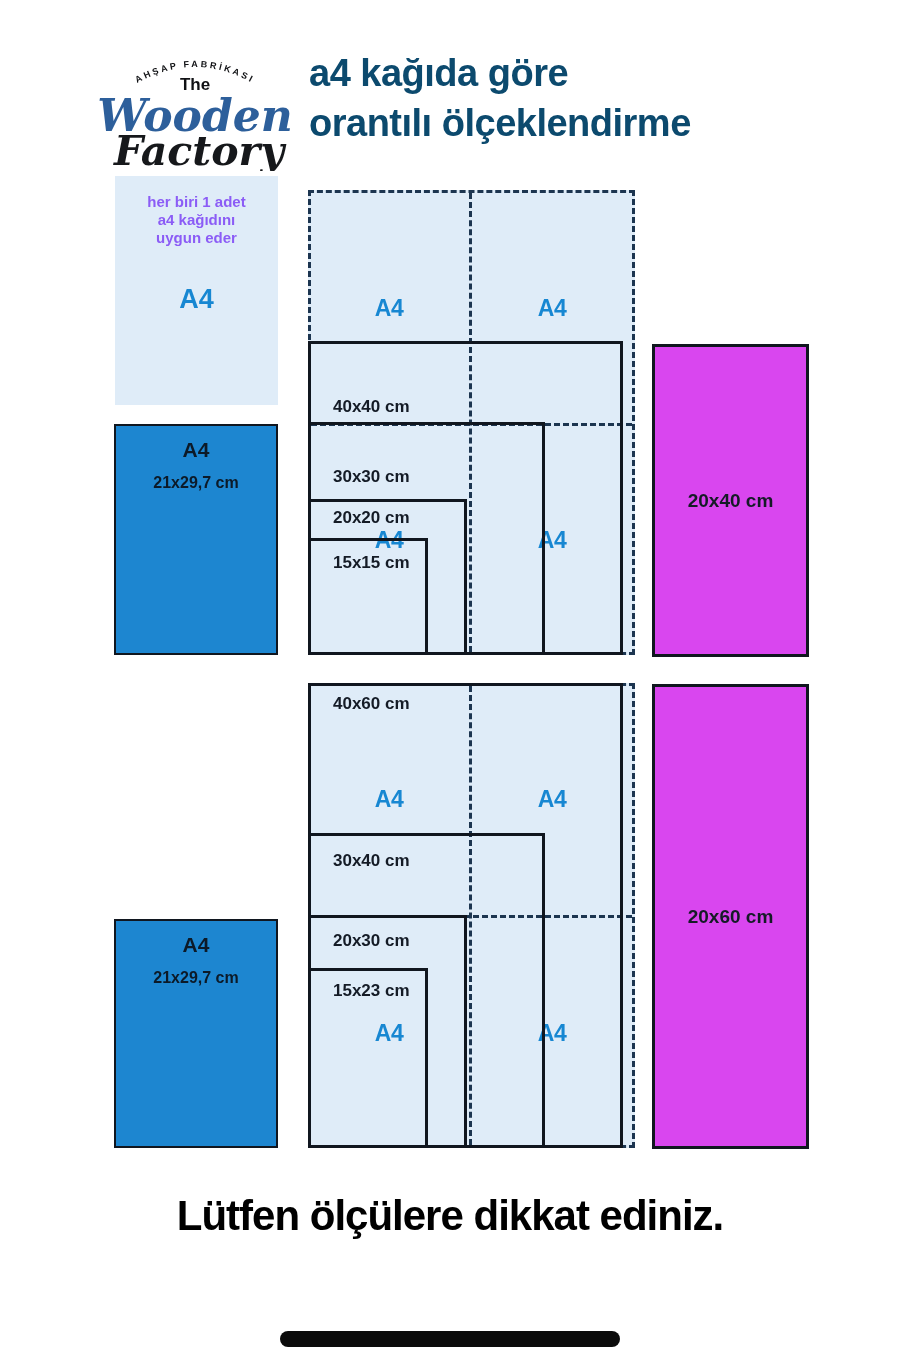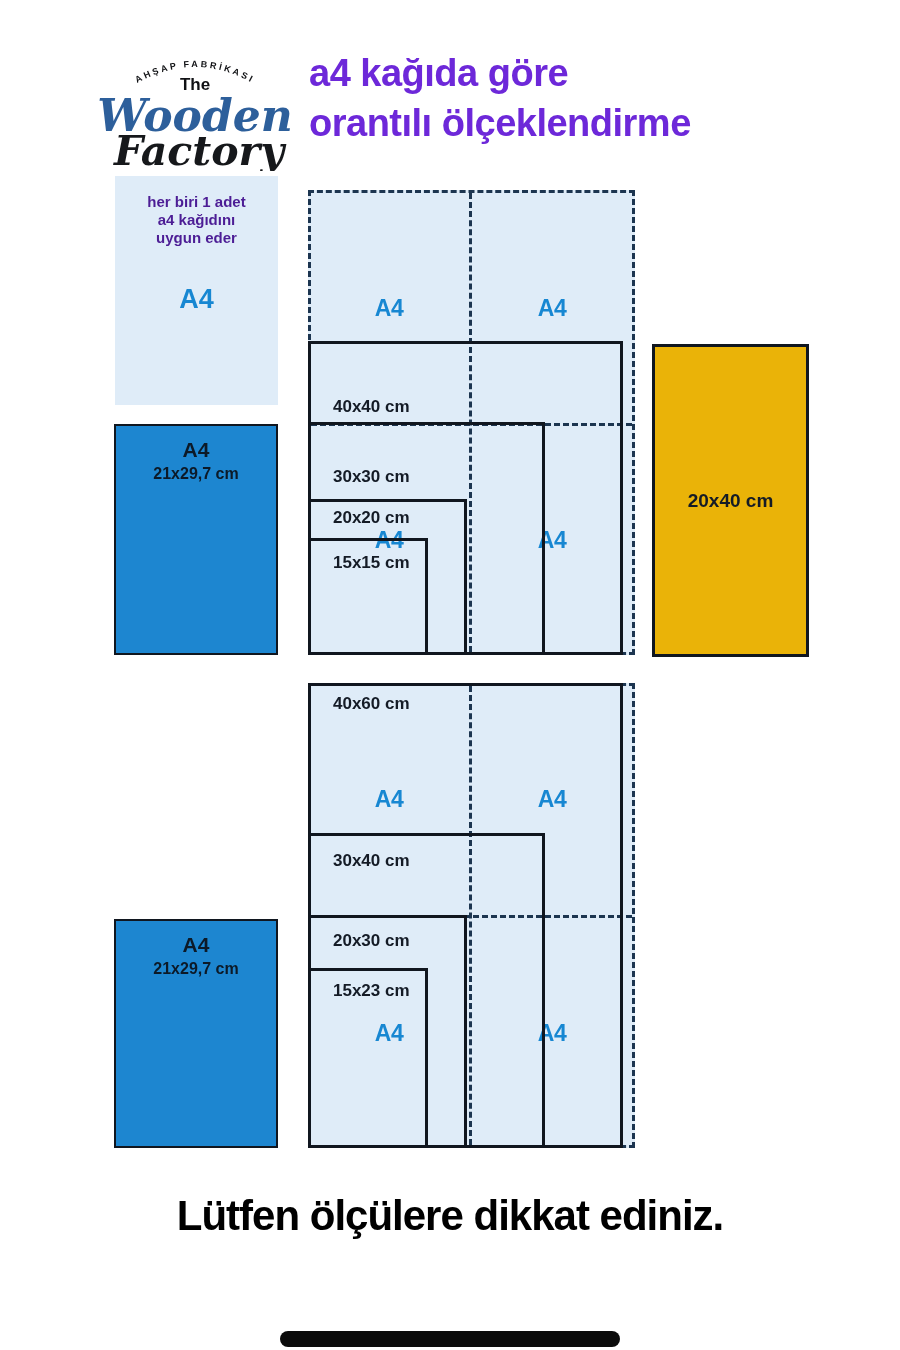--- a/index.html
+++ b/index.html
@@ -10,35 +10,35 @@
     --ink:#10161f;
     --logo-blue:#2d5f9b;
   }
   *{margin:0;padding:0;box-sizing:border-box;}
   html,body{background:#ffffff;}
   body{font-family:"Liberation Sans", sans-serif;}
   .canvas{position:relative;width:900px;height:1350px;background:#ffffff;overflow:hidden;margin:0 auto;}
 
   
   .logo{position:absolute;left:95px;top:36px;width:200px;height:135px;}
-  .title{position:absolute;left:309px;top:48px;color:#6d28d9;font-weight:800;
+  .title{position:absolute;left:309px;top:48px;color:#0c4a6e;font-weight:800;
          font-size:38px;line-height:50px;letter-spacing:-0.5px;}
 
   
   .legend-box{position:absolute;left:115px;top:176px;width:163px;height:229px;
               background:var(--panel-blue);text-align:center;}
-  .legend-note{margin-top:17px;font-size:15px;line-height:18px;font-weight:700;color:#4c1d95;}
+  .legend-note{margin-top:17px;font-size:15px;line-height:18px;font-weight:700;color:#8b5cf6;}
   .legend-a4{margin-top:37px;font-size:27px;font-weight:700;color:var(--accent-blue);}
 
   .a4-solid{position:absolute;left:114px;width:164px;background:var(--solid-blue);
             border:2px solid #10161f;text-align:center;color:#0c1a28;}
   .a4-solid.first{top:424px;height:231px;}
   .a4-solid.second{top:919px;height:229px;}
   .a4-solid .big{margin-top:12px;font-size:21px;font-weight:700;}
-  .a4-solid .dim{font-size:16px;font-weight:700;margin-top:3px;}
+  .a4-solid .dim{font-size:16px;font-weight:700;margin-top:12px;}
 
   
   .diagram{position:absolute;left:308px;width:327px;height:465px;background:var(--panel-blue);
            border:3px dashed var(--dash-navy);}
   .diagram.top{top:190px;}
   .diagram.bottom{top:683px;}
   .vdash{position:absolute;left:158px;top:0;bottom:0;width:0;border-left:3px dashed var(--dash-navy);}
   .hdash{position:absolute;left:0;right:0;height:0;border-top:3px dashed var(--dash-navy);}
   .diagram.top .hdash{top:230px;}
   .diagram.bottom .hdash{top:229px;}
@@ -51,21 +51,21 @@
   .r4060{width:315px;height:465px;top:-3px;bottom:auto;}
   .r3040{width:237px;height:315px;}
   .r2030{width:159px;height:233px;}
   .r1523{width:120px;height:180px;}
 
   .dlabel{position:absolute;left:22px;font-size:17px;font-weight:700;color:#141b26;white-space:nowrap;}
   .a4cell{position:absolute;width:60px;text-align:center;font-size:23px;font-weight:700;
           color:var(--accent-blue);letter-spacing:-0.5px;}
 
   
-  .side-box{position:absolute;left:652px;width:157px;background:#eab308;border:3px solid var(--ink);
+  .side-box{position:absolute;left:652px;width:157px;background:#d946ef;border:3px solid var(--ink);
             display:flex;align-items:center;justify-content:center;}
   .side-box.first{top:344px;height:313px;}
   .side-box.second{top:684px;height:465px;}
   .side-box span{font-size:19px;font-weight:700;color:#141b26;}
 
   
   .footer-headline{position:absolute;left:0;right:0;top:1192px;text-align:center;
                    font-size:42px;font-weight:800;letter-spacing:-1px;color:#000000;}
   .footer-subtext{position:absolute;left:0;right:0;top:1249px;text-align:center;
                   font-size:29px;font-weight:400;letter-spacing:-1px;color:#1a1a1a;}
@@ -150,17 +150,20 @@
     <div class="srect r3040"></div>
     <div class="srect r2030"></div>
     <div class="srect r1523"></div>
 
     <div class="dlabel" style="top:8px;">40x60 cm</div>
     <div class="dlabel" style="top:165px;text-align:right;">30x40 cm</div>
     <div class="dlabel" style="top:245px;">20x30 cm</div>
     <div class="dlabel" style="top:295px;">15x23 cm</div>
   </div>
 
+  <div class="side-box second">
+    <span>20x60 cm</span>
+  </div>
 
   <div class="footer-headline">Lütfen ölçülere dikkat ediniz.</div>
   <div class="home-bar"></div>
 
 </div>
 
 </body></html>

